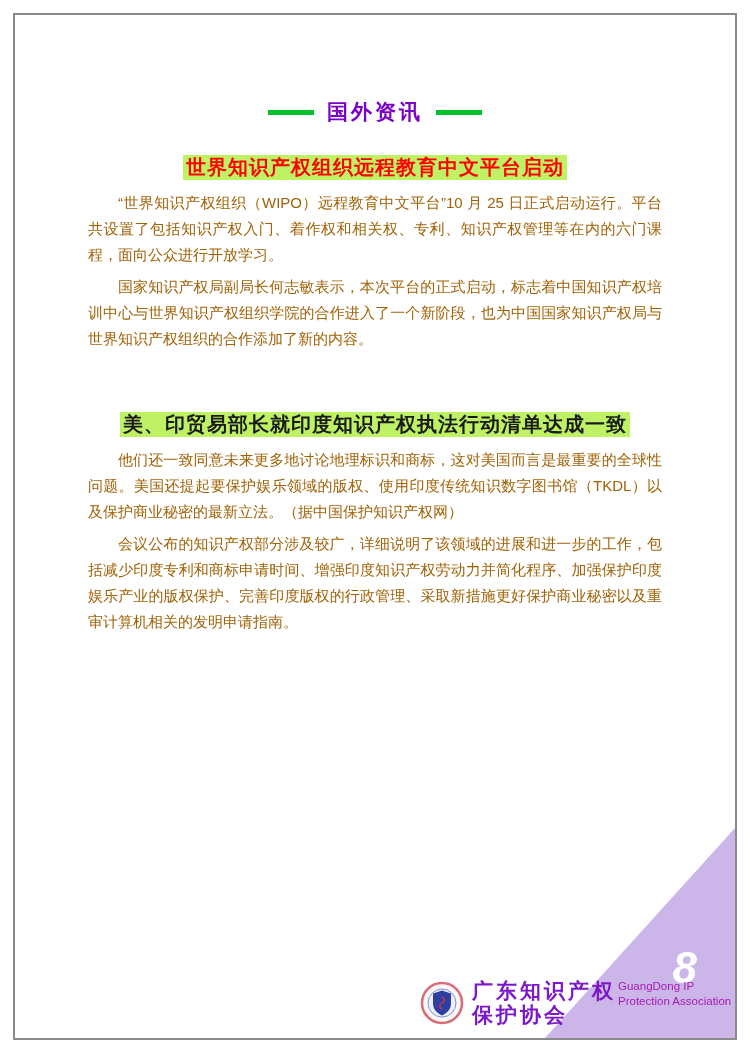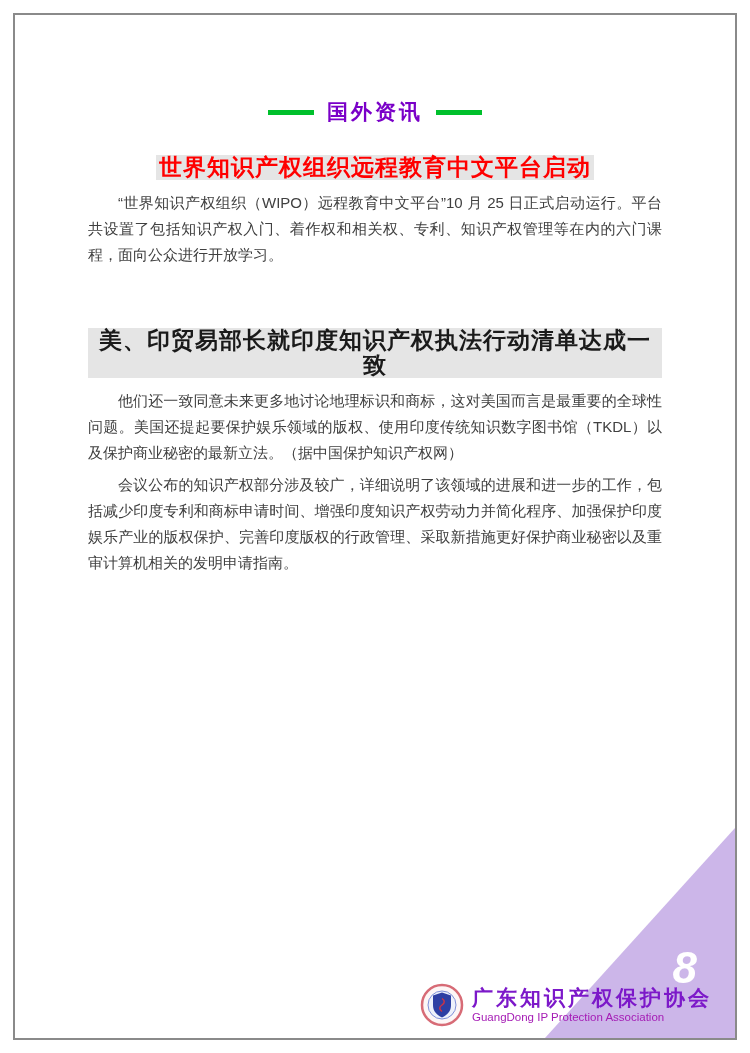--- a/index.html
+++ b/index.html
@@ -51,34 +51,34 @@
   }
   .article-title-row {
     text-align: center;
     margin-top: 30px;
   }
   .article-2 .article-title-row {
     margin-top: 60px;
   }
   .article-title {
     display: inline-block;
-    background: #e5e5e5;
+    background: #bef264;
     font-weight: bold;
-    font-size: 23px;
+    font-size: 20px;
     line-height: 25px;
     padding: 0 3px;
     letter-spacing: 1px;
   }
   .t-red { color: #ff0000; }
   .t-black { color: #1a1a1a; }
   .body-p {
     margin: 6px 0 0 0;
     font-size: 15px;
     line-height: 26px;
-    color: #404040;
+    color: #a16207;
     text-align: justify;
     text-indent: 2em;
   }
   .article-title-row + .body-p { margin-top: 10px; }
   
   .corner-triangle {
     position: absolute;
     right: 0;
     bottom: 0;
     width: 0;
@@ -99,21 +99,21 @@
   
   .footer {
     position: absolute;
     left: 405px;
     bottom: 11px;
     display: flex;
     align-items: center;
     gap: 8px;
   }
   .logo { display: inline-block; width: 44px; height: 44px; }
-  .org-names { display: flex; flex-direction: column; }
+  .org-names { display: flex; flex-direction: row; }
   .org-zh {
     font-size: 21px;
     font-weight: bold;
     color: #7c18c9;
     letter-spacing: 3px;
     line-height: 24px;
   }
   .org-en {
     font-size: 11.5px;
     color: #a51cb5;
@@ -130,20 +130,21 @@
       <span class="dash"></span>
       <span class="section-title">国外资讯</span>
       <span class="dash"></span>
     </div>
 
     <div class="article article-1">
       <div class="article-title-row">
         <span class="article-title t-red">世界知识产权组织远程教育中文平台启动</span>
       </div>
       <p class="body-p">“世界知识产权组织（WIPO）远程教育中文平台”10 月 25 日正式启动运行。平台共设置了包括知识产权入门、着作权和相关权、专利、知识产权管理等在内的六门课程，面向公众进行开放学习。</p>
+      <p class="body-p">国家知识产权局副局长何志敏表示，本次平台的正式启动，标志着中国知识产权培训中心与世界知识产权组织学院的合作进入了一个新阶段，也为中国国家知识产权局与世界知识产权组织的合作添加了新的内容。</p>
     </div>
 
     <div class="article article-2">
       <div class="article-title-row">
         <span class="article-title t-black">美、印贸易部长就印度知识产权执法行动清单达成一致</span>
       </div>
       <p class="body-p">他们还一致同意未来更多地讨论地理标识和商标，这对美国而言是最重要的全球性问题。美国还提起要保护娱乐领域的版权、使用印度传统知识数字图书馆（TKDL）以及保护商业秘密的最新立法。（据中国保护知识产权网）</p>
       <p class="body-p">会议公布的知识产权部分涉及较广，详细说明了该领域的进展和进一步的工作，包括减少印度专利和商标申请时间、增强印度知识产权劳动力并简化程序、加强保护印度娱乐产业的版权保护、完善印度版权的行政管理、采取新措施更好保护商业秘密以及重审计算机相关的发明申请指南。</p>
     </div>
 

